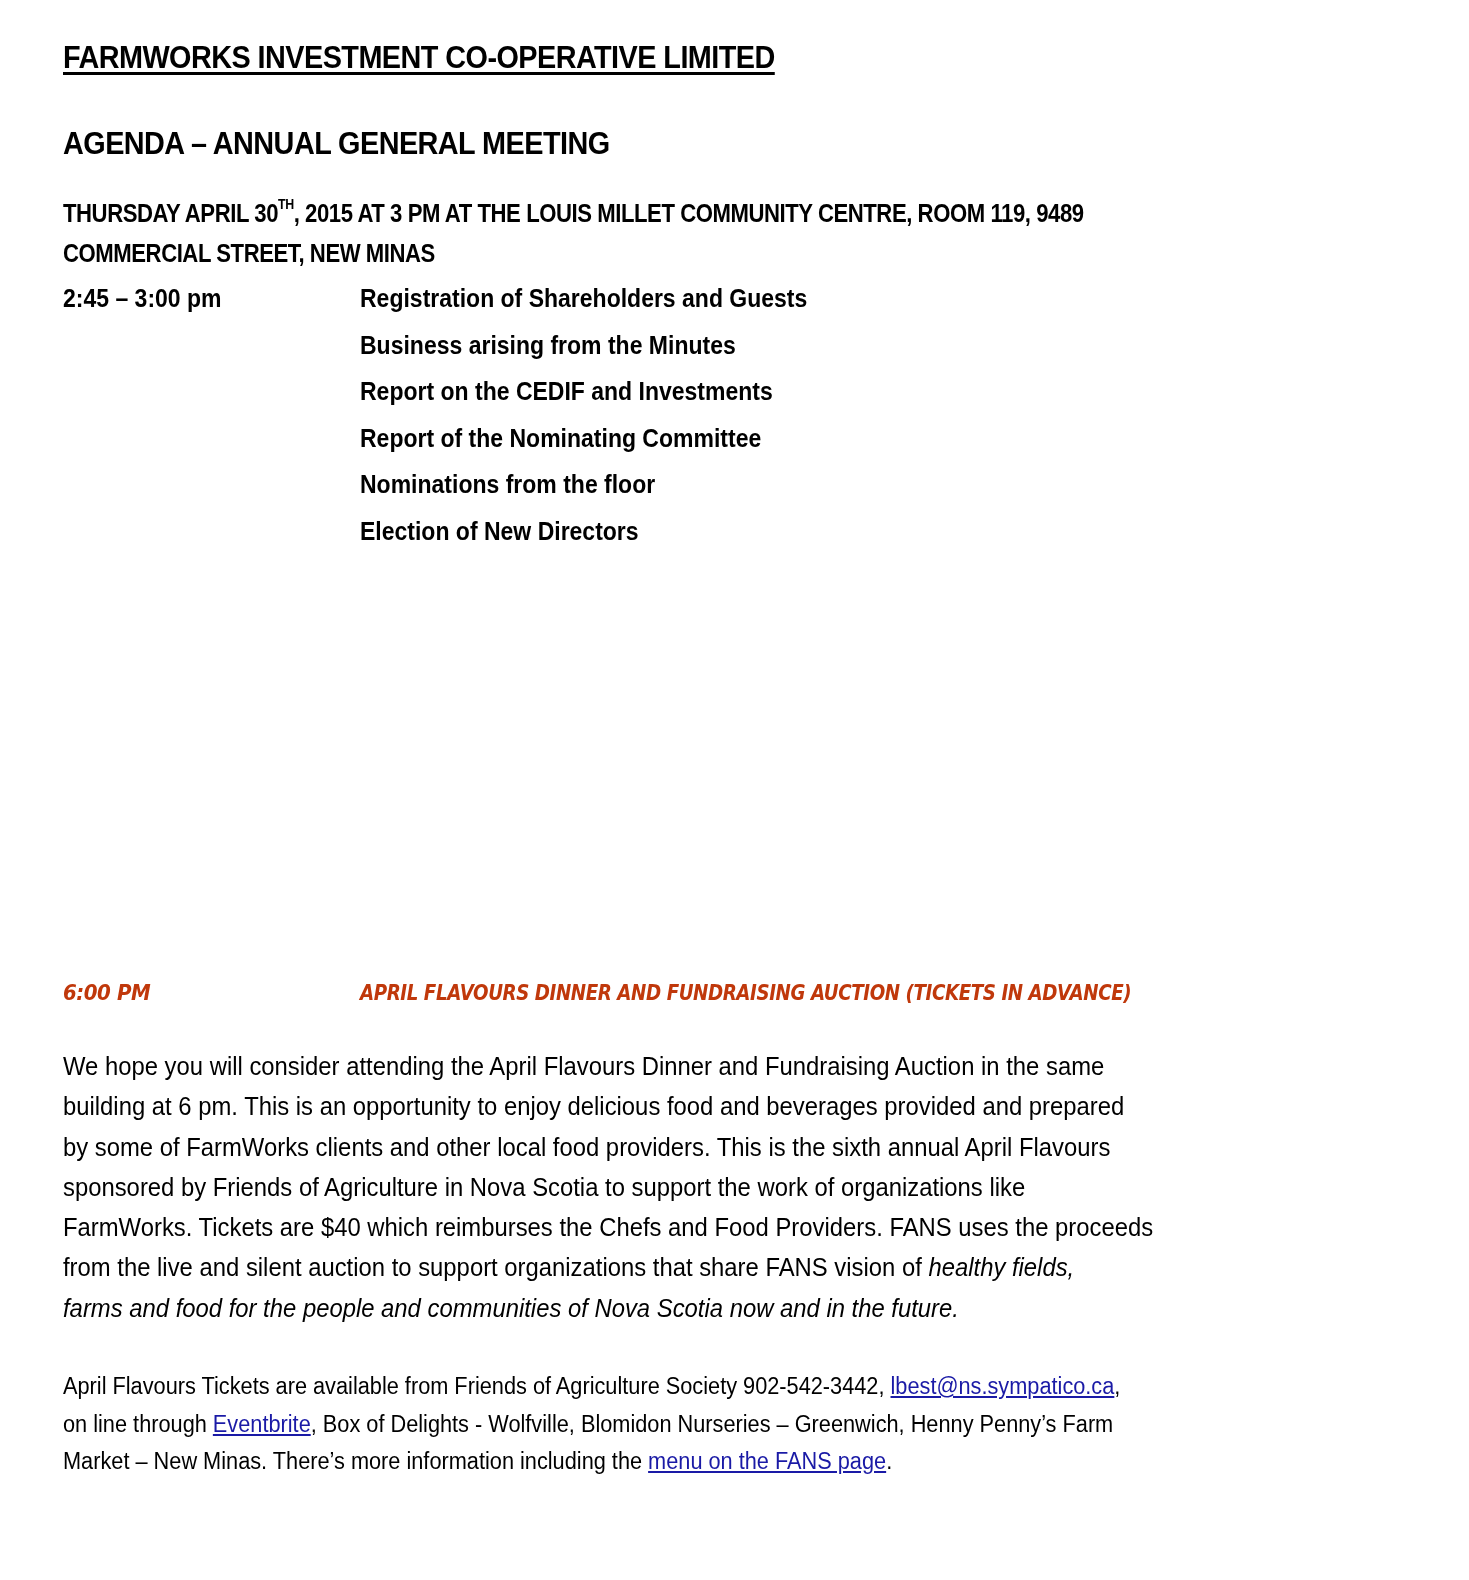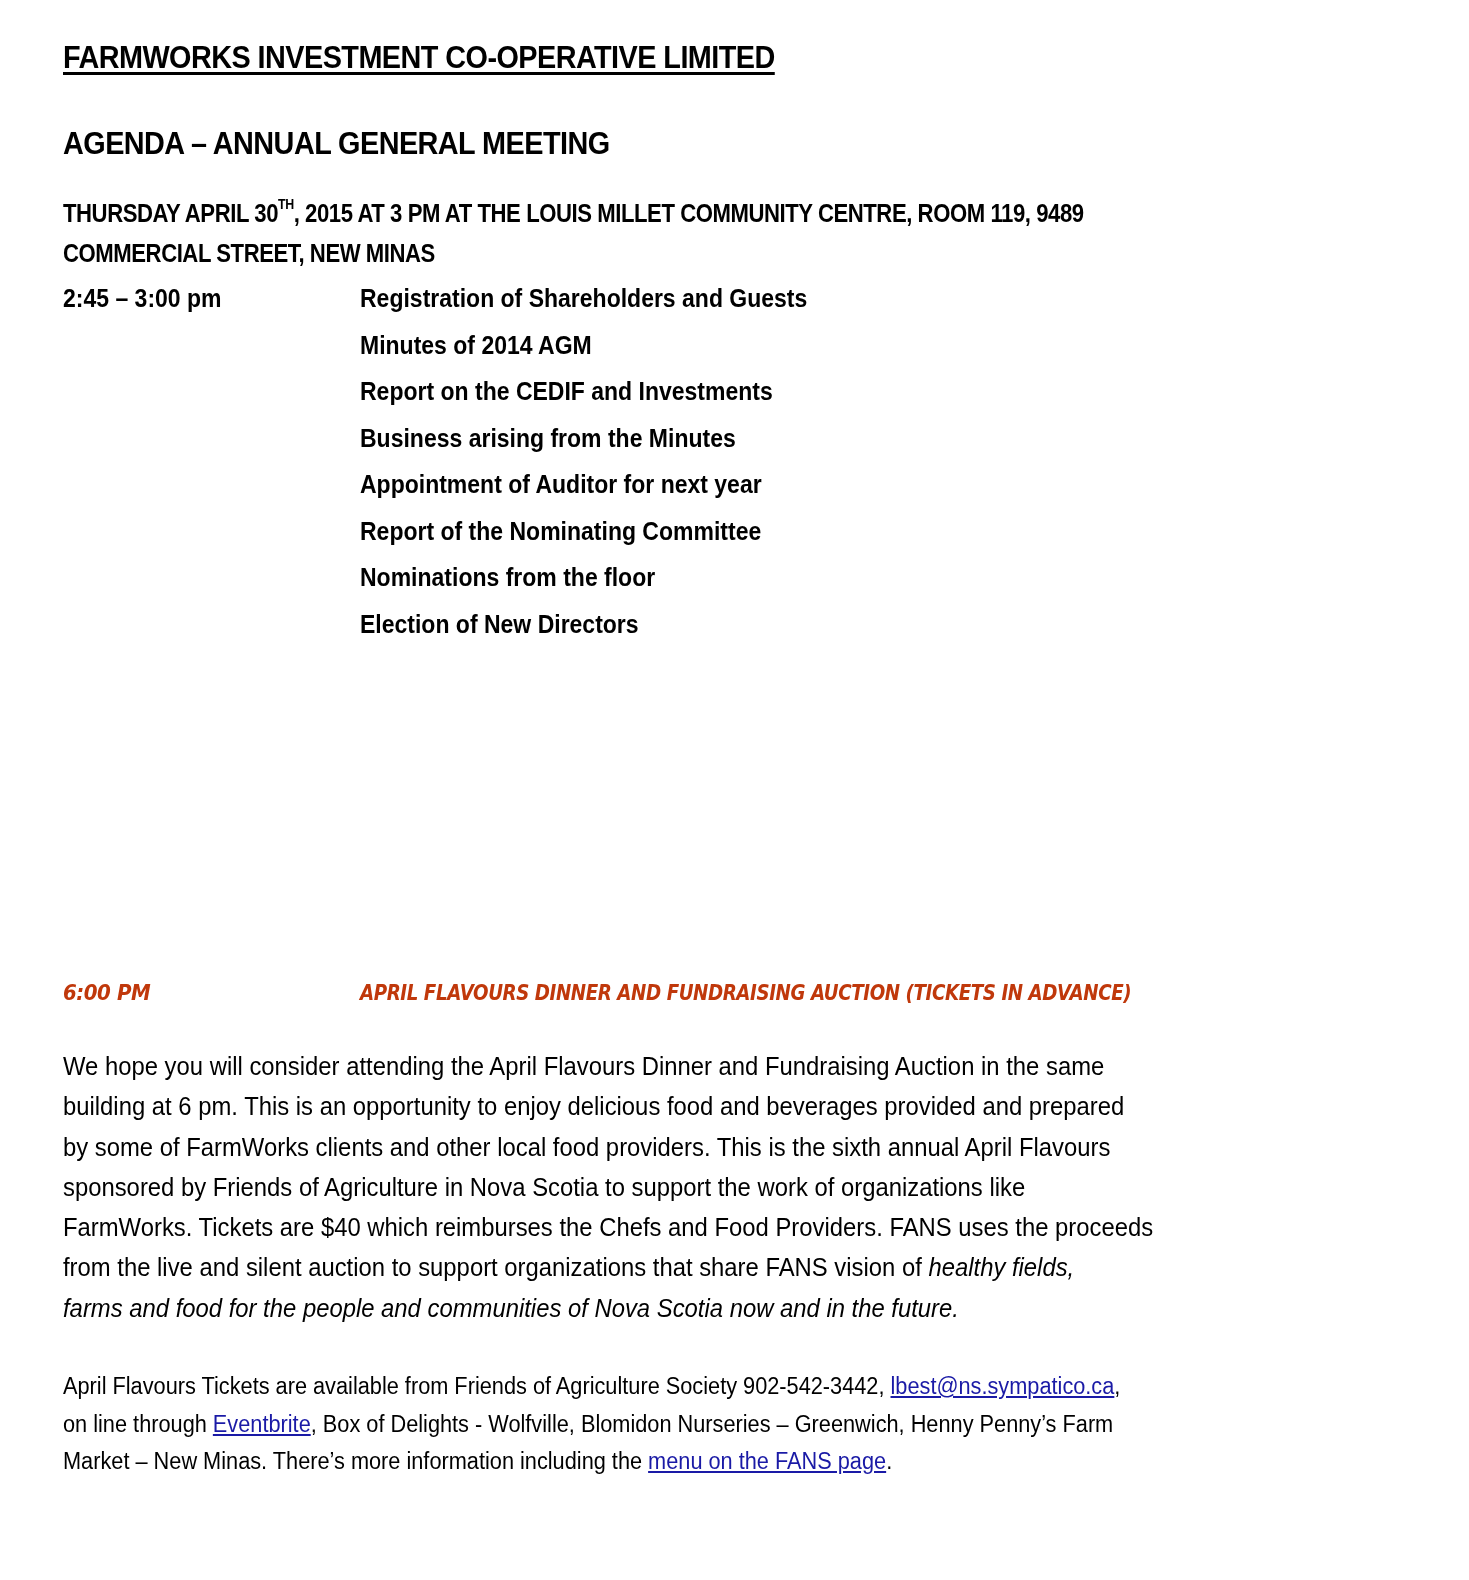--- a/index.html
+++ b/index.html
@@ -68,33 +68,25 @@
     <div>COMMERCIAL STREET, NEW MINAS</div>
   </div>
 
   <div class="schedule" id="schedule">
       <div class="row">
         <span class="time">2:45 – 3:00 pm</span>
         <span class="item">Registration of Shareholders and Guests</span>
       </div>
       <div class="row">
         <span class="time"></span>
-        <span class="item">Minutes of 2014 AGM</span>
+        <span class="item">Business arising from the Minutes</span>
       </div>
       <div class="row">
         <span class="time"></span>
         <span class="item">Report on the CEDIF and Investments</span>
-      </div>
-      <div class="row">
-        <span class="time"></span>
-        <span class="item">Business arising from the Minutes</span>
-      </div>
-      <div class="row">
-        <span class="time"></span>
-        <span class="item">Appointment of Auditor for next year</span>
       </div>
       <div class="row">
         <span class="time"></span>
         <span class="item">Report of the Nominating Committee</span>
       </div>
       <div class="row">
         <span class="time"></span>
         <span class="item">Nominations from the floor</span>
       </div>
       <div class="row">

